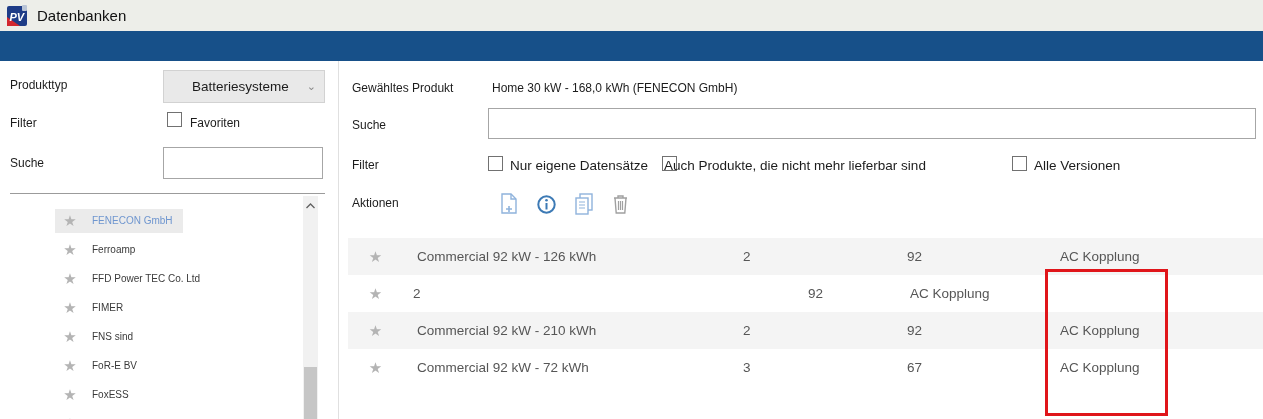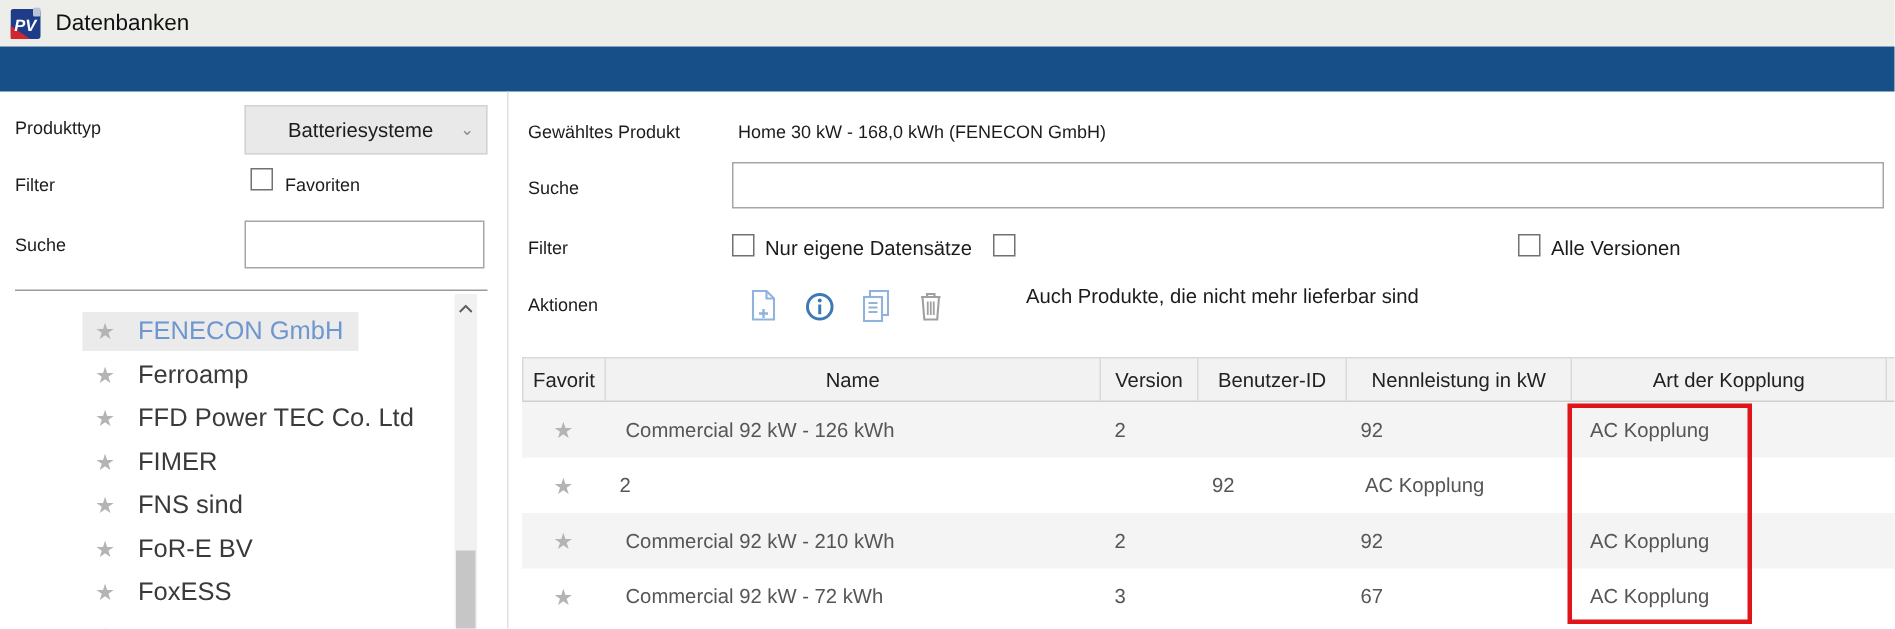--- a/index.html
+++ b/index.html
@@ -40,21 +40,21 @@
     display:flex; align-items:center;
     padding-left:28px; font-size:13.5px; color:#1c1c1c;
   }
   .dropdown .chev { position:absolute; right:8px; top:9px; color:#8a8a8a; font-size:11px; }
   .separator-h { left:10px; top:193px; width:315px; height:1px; background:#9b9b9b; }
 
   .mfr-list { left:0; top:206px; width:302px; height:213px; overflow:hidden; }
   .mfr-item { height:29px; display:flex; align-items:center; padding-left:55px; cursor:default; }
   .mfr-inner { display:inline-flex; align-items:center; padding:3px 10px 3px 4px; }
   .mfr-item .star { width:22px; text-align:center; color:#b4b4b4; font-size:15px; }
-  .mfr-item .mfr-name { margin-left:11px; font-size:17px; color:#3a3a3a; white-space:nowrap; }
+  .mfr-item .mfr-name { margin-left:11px; font-size:10px; color:#3a3a3a; white-space:nowrap; }
   .mfr-item.selected .mfr-inner { background:#ebebeb; }
   .mfr-item.selected .mfr-name { color:#6f96cf; }
 
   .scrollbar { left:303px; top:196px; width:15px; height:223px; background:#f1f1f1; }
   .sb-up { position:absolute; top:2px; left:0; width:15px; height:15px; display:flex; align-items:center; justify-content:center; }
   .sb-thumb { position:absolute; top:171px; left:1px; width:13px; height:52px; background:#c6c6c6; }
 
   .panel-divider { left:338px; top:61px; width:1px; height:358px; background:#e0e0e0; }
 
   
@@ -194,21 +194,21 @@
 <span class="abs lbl" style="left:352px; top:81px;">Gewähltes Produkt</span>
 <span class="abs lbl" style="left:492px; top:81px;">Home 30 kW - 168,0 kWh (FENECON GmbH)</span>
 
 <span class="abs lbl" style="left:352px; top:118px;">Suche</span>
 <input class="abs text-input suche2-input" value="" style="">
 
 <span class="abs lbl" style="left:352px; top:158px;">Filter</span>
 <div class="abs checkbox" style="left:488px; top:156px;"></div>
 <span class="abs cb-row-label" style="left:510px; top:158px;">Nur eigene Datensätze</span>
 <div class="abs checkbox" style="left:662px; top:156px;"></div>
-<span class="abs cb-row-label" style="left:684px; top:158px;margin-top:32px;">Auch Produkte, die nicht mehr lieferbar sind</span>
+<span class="abs cb-row-label" style="left:664px; top:158px;">Auch Produkte, die nicht mehr lieferbar sind</span>
 <div class="abs checkbox" style="left:1012px; top:156px;"></div>
 <span class="abs cb-row-label" style="left:1034px; top:158px;">Alle Versionen</span>
 
 <span class="abs lbl" style="left:352px; top:196px;">Aktionen</span>
 <div class="abs action-icons" style="left:500px; top:192px; width:140px; height:24px; display:flex; gap:19px; align-items:center;">
   <svg width="18" height="22" viewBox="0 0 18 22">
     <path d="M2,1 h9 l5,5 v14 h-14 z" fill="none" stroke="#8fb3dc" stroke-width="1.4"></path>
     <path d="M11,1 v5 h5" fill="none" stroke="#8fb3dc" stroke-width="1.4"></path>
     <path d="M9,13 v6 M6,16 h6" stroke="#8fb3dc" stroke-width="1.6"></path>
   </svg>
@@ -223,29 +223,20 @@
     <path d="M4,9 h6 M4,12 h6 M4,15 h6" stroke="#8fb3dc" stroke-width="1.2"></path>
   </svg>
   <svg width="17" height="22" viewBox="0 0 17 22">
     <path d="M2,5 h13 M6,5 v-2 h5 v2" fill="none" stroke="#a0a0a0" stroke-width="1.4"></path>
     <path d="M3,5 l1.2,15 h8.6 l1.2,-15" fill="none" stroke="#a0a0a0" stroke-width="1.4"></path>
     <path d="M6.5,8 v9 M8.5,8 v9 M10.5,8 v9" stroke="#a0a0a0" stroke-width="1.2"></path>
   </svg>
 </div>
 
 <div class="abs ptable">
-  <div class="thead">
-    <div class="th">Favorit</div>
-    <div class="th">Name</div>
-    <div class="th">Version</div>
-    <div class="th">Benutzer-ID</div>
-    <div class="th">Nennleistung in kW</div>
-    <div class="th">Art der Kopplung</div>
-    <div class="th" style="border-right:none;"></div>
-  </div>
 
   <div class="trow shaded">
     <div class="td c-fav">★</div>
     <div class="td c-name">Commercial 92 kW - 126 kWh</div>
     <div class="td c-ver">2</div>
     <div class="td"></div>
     <div class="td c-nenn">92</div>
     <div class="td c-kopp">AC Kopplung</div>
     <div class="td"></div>
   </div>

